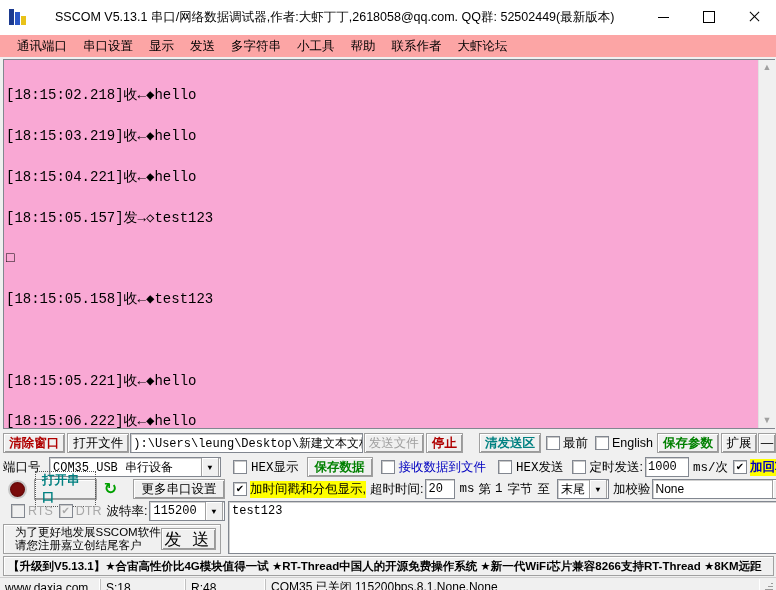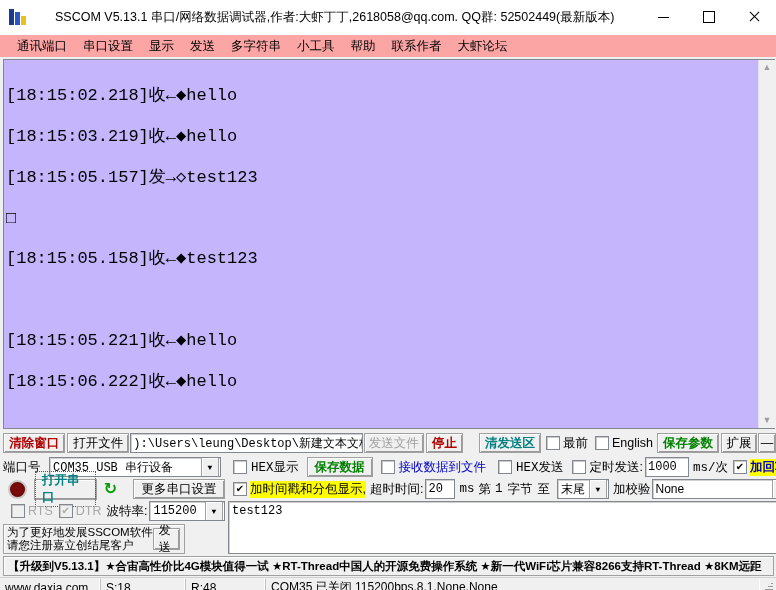--- a/index.html
+++ b/index.html
@@ -33,23 +33,23 @@
   .menu-item{font-size:12.5px;padding:1px 8px;color:#000;white-space:nowrap;}
 
   
   .terminal-wrap{
     position:relative;margin:2px 1px 0 3px;flex:0 0 auto;
     height:368px;background:#ffffff;
     border:1px solid #828790;border-right:none;
     display:flex;
   }
   .terminal{
-    flex:1 1 auto;overflow:hidden;background:#c4b5fd;
+    flex:1 1 auto;overflow:hidden;background:#f9a8d4;
     font-family:"Liberation Mono","DejaVu Sans Mono",monospace;
-    font-size:17px;line-height:13.6px;
+    font-size:14px;line-height:13.6px;
     padding:2px 0 0 2px;white-space:pre;
   }
   .tline{white-space:pre;height:13.6px;}
   .tline.blank{height:13.6px;}
   .vscroll{
     width:17px;background:#f0f0f0;border-left:1px solid #e2e2e2;
     display:flex;flex-direction:column;justify-content:space-between;align-items:center;
     padding:3px 0;box-sizing:border-box;
   }
   .vscroll .arw{font-size:9px;color:#a0a0a0;line-height:9px;}
@@ -123,21 +123,21 @@
 
   
   .promo{
     border:1px solid #a0a0a0;box-shadow:inset 1px 1px 0 #ffffff;
     background:#f0f0f0;display:flex;align-items:center;box-sizing:border-box;
   }
   .promo .ptext{font-size:11.5px;line-height:13px;padding-left:3px;color:#000;white-space:nowrap;}
   .sendbtn{
     background:#f0f0f0;border:1px solid #a0a0a0;
     box-shadow:inset 1px 1px 0 #ffffff, inset -1px -1px 0 #9a9a9a;
-    font-size:12px;display:flex;align-items:center;justify-content:center;
+    font-size:17px;display:flex;align-items:center;justify-content:center;
     letter-spacing:3px;box-sizing:border-box;text-align:center;
   }
 
   
   .adstrip{
     margin:2px 2px 0 3px;height:18px;
     border:1px solid #a0a0a0;box-shadow:inset 1px 1px 0 #ffffff;
     background:#f0f0f0;display:flex;align-items:center;
     font-size:11.5px;white-space:nowrap;overflow:hidden;flex:0 0 auto;
     font-weight:bold;
@@ -187,20 +187,21 @@
     <div class="menu-item">小工具</div>
     <div class="menu-item">帮助</div>
     <div class="menu-item">联系作者</div>
     <div class="menu-item">大虾论坛</div>
   </div>
 
   <div class="terminal-wrap">
     <div class="terminal">
       <div class="tline">[18:15:02.218]收←◆hello</div>
       <div class="tline">[18:15:03.219]收←◆hello</div>
+      <div class="tline">[18:15:04.221]收←◆hello</div>
       <div class="tline">[18:15:05.157]发→◇test123</div>
       <div class="tline">□</div>
       <div class="tline">[18:15:05.158]收←◆test123</div>
       <div class="tline blank"></div>
       <div class="tline">[18:15:05.221]收←◆hello</div>
       <div class="tline">[18:15:06.222]收←◆hello</div>
       
       
       
       
@@ -255,21 +256,21 @@
         <span class="lbl dis" style="margin-left:3px;">RTS</span>
         <span class="cbx dis checked" style="margin-left:6px;"></span>
         <span class="lbl dis" style="margin-left:3px;">DTR</span>
         <span class="lbl" style="margin-left:5px;">波特率:</span>
         <div class="combo" style="width:78px;margin-left:2px;">
           <span class="cval">115200</span>
           <span class="carrow">▼</span>
         </div>
       </div>
       <div style="height:2px;"></div>
-      <div class="promo" style="width:182px;height:30px;">
+      <div class="promo" style="width:218px;height:30px;padding-left:8px;">
         <div style="flex:1 1 auto;">
           <div class="ptext">为了更好地发展SSCOM软件</div>
           <div class="ptext">请您注册嘉立创结尾客户</div>
         </div>
         <div class="sendbtn" style="width:58px;height:22px;margin-right:4px;">发 送</div>
       </div>
     </div>
 
     <div class="right-settings">
 

